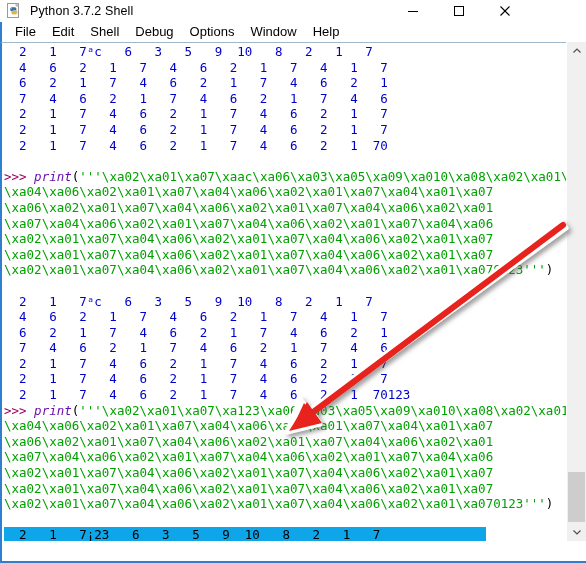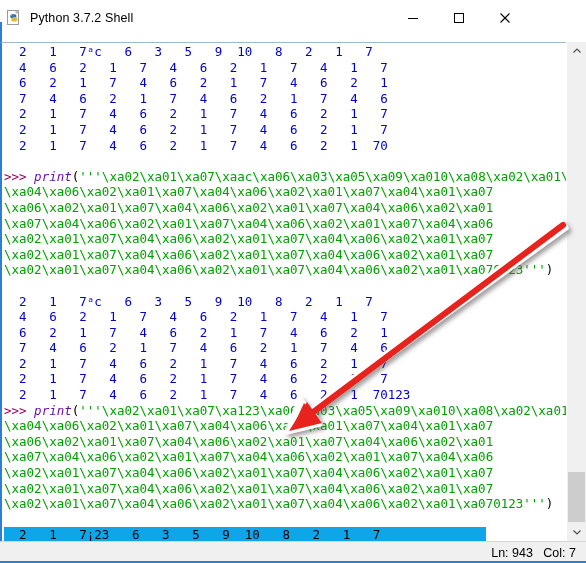--- a/index.html
+++ b/index.html
@@ -21,21 +21,21 @@
     left: 0; top: 0;
     width: 586px; height: 563px;
     background: #ffffff;
     box-sizing: border-box;
     overflow: hidden;
   }
 
   
   #titlebar {
     position: absolute;
-    left: 0; top: 7px;
+    left: 0; top: 0;
     width: 528px; height: 22px;
     background: #ffffff;
     display: flex;
     align-items: center;
   }
   #app-icon {
     width: 16px; height: 16px;
     margin-left: 6px;
     position: relative;
     flex: 0 0 auto;
@@ -221,20 +221,29 @@
       </div>
       <div class="wbtn">
         <svg width="12" height="12" viewBox="0 0 12 12">
           <line x1="1.5" y1="1.5" x2="10.5" y2="10.5" stroke="#000" stroke-width="1.1"></line>
           <line x1="10.5" y1="1.5" x2="1.5" y2="10.5" stroke="#000" stroke-width="1.1"></line>
         </svg>
       </div>
     </div>
   </div>
 
+  <div id="menubar">
+    <div class="menu-item">File</div>
+    <div class="menu-item">Edit</div>
+    <div class="menu-item">Shell</div>
+    <div class="menu-item">Debug</div>
+    <div class="menu-item">Options</div>
+    <div class="menu-item">Window</div>
+    <div class="menu-item">Help</div>
+  </div>
 
   <div id="left-accent"></div>
 
   <div id="text-wrap">
     <div id="text-area">
       <div id="code"><div class="line"><span class="num-blue">  2   1   7ᵃc   6   3   5   9  10   8   2   1   7</span></div><div class="line"><span class="num-blue">  4   6   2   1   7   4   6   2   1   7   4   1   7</span></div><div class="line"><span class="num-blue">  6   2   1   7   4   6   2   1   7   4   6   2   1</span></div><div class="line"><span class="num-blue">  7   4   6   2   1   7   4   6   2   1   7   4   6</span></div><div class="line"><span class="num-blue">  2   1   7   4   6   2   1   7   4   6   2   1   7</span></div><div class="line"><span class="num-blue">  2   1   7   4   6   2   1   7   4   6   2   1   7</span></div><div class="line"><span class="num-blue">  2   1   7   4   6   2   1   7   4   6   2   1  70</span></div><div class="line"></div><div class="line"><span class="prompt">&gt;&gt;&gt; </span><span class="kw">print</span><span class="punct">(</span><span class="str">'''</span><span class="str">\xa02\xa01\xa07\xaac\xa06\xa03\xa05\xa09\xa010\xa08\xa02\xa01\xa07</span></div><div class="line"><span class="str">\xa04\xa06\xa02\xa01\xa07\xa04\xa06\xa02\xa01\xa07\xa04\xa01\xa07</span></div><div class="line"><span class="str">\xa06\xa02\xa01\xa07\xa04\xa06\xa02\xa01\xa07\xa04\xa06\xa02\xa01</span></div><div class="line"><span class="str">\xa07\xa04\xa06\xa02\xa01\xa07\xa04\xa06\xa02\xa01\xa07\xa04\xa06</span></div><div class="line"><span class="str">\xa02\xa01\xa07\xa04\xa06\xa02\xa01\xa07\xa04\xa06\xa02\xa01\xa07</span></div><div class="line"><span class="str">\xa02\xa01\xa07\xa04\xa06\xa02\xa01\xa07\xa04\xa06\xa02\xa01\xa07</span></div><div class="line"><span class="str">\xa02\xa01\xa07\xa04\xa06\xa02\xa01\xa07\xa04\xa06\xa02\xa01\xa070123</span><span class="str">'''</span><span class="punct">)</span></div><div class="line"></div><div class="line"><span class="num-blue">  2   1   7ᵃc   6   3   5   9  10   8   2   1   7</span></div><div class="line"><span class="num-blue">  4   6   2   1   7   4   6   2   1   7   4   1   7</span></div><div class="line"><span class="num-blue">  6   2   1   7   4   6   2   1   7   4   6   2   1</span></div><div class="line"><span class="num-blue">  7   4   6   2   1   7   4   6   2   1   7   4   6</span></div><div class="line"><span class="num-blue">  2   1   7   4   6   2   1   7   4   6   2   1   7</span></div><div class="line"><span class="num-blue">  2   1   7   4   6   2   1   7   4   6   2   1   7</span></div><div class="line"><span class="num-blue">  2   1   7   4   6   2   1   7   4   6   2   1  70123</span></div><div class="line"><span class="prompt">&gt;&gt;&gt; </span><span class="kw">print</span><span class="punct">(</span><span class="str">'''</span><span class="str">\xa02\xa01\xa07\xa123\xa06\xa03\xa05\xa09\xa010\xa08\xa02\xa01\xa07</span></div><div class="line"><span class="str">\xa04\xa06\xa02\xa01\xa07\xa04\xa06\xa02\xa01\xa07\xa04\xa01\xa07</span></div><div class="line"><span class="str">\xa06\xa02\xa01\xa07\xa04\xa06\xa02\xa01\xa07\xa04\xa06\xa02\xa01</span></div><div class="line"><span class="str">\xa07\xa04\xa06\xa02\xa01\xa07\xa04\xa06\xa02\xa01\xa07\xa04\xa06</span></div><div class="line"><span class="str">\xa02\xa01\xa07\xa04\xa06\xa02\xa01\xa07\xa04\xa06\xa02\xa01\xa07</span></div><div class="line"><span class="str">\xa02\xa01\xa07\xa04\xa06\xa02\xa01\xa07\xa04\xa06\xa02\xa01\xa07</span></div><div class="line"><span class="str">\xa02\xa01\xa07\xa04\xa06\xa02\xa01\xa07\xa04\xa06\xa02\xa01\xa070123</span><span class="str">'''</span><span class="punct">)</span></div><div class="line"></div><div class="line"><span class="sel">  2   1   7¡23   6   3   5   9  10   8   2   1   7              </span></div></div>
     </div>
   </div>
 
   <div id="vscroll">
@@ -244,25 +253,20 @@
       </svg>
     </div>
     <div id="sb-thumb"></div>
     <div class="sb-arrow" id="sb-down">
       <svg width="10" height="8" viewBox="0 0 10 8">
         <polyline points="1.5,2.5 5,6 8.5,2.5" fill="none" stroke="#505050" stroke-width="1.2"></polyline>
       </svg>
     </div>
   </div>
 
-  <div id="statusbar">
-    <div id="status-text">
-      <span>Ln: 943</span><span>&nbsp;&nbsp;&nbsp;</span><span>Col: 7</span>
-    </div>
-  </div>
   <div id="bottom-accent"></div>
 
   <svg id="annotation" viewBox="0 0 586 563">
     <defs>
       <filter id="arrShadow" x="-40%" y="-40%" width="200%" height="200%">
         <feDropShadow dx="3" dy="3" stdDeviation="2.2" flood-color="#555555" flood-opacity="0.55"></feDropShadow>
       </filter>
     </defs>
     <g filter="url(#arrShadow)">
 

